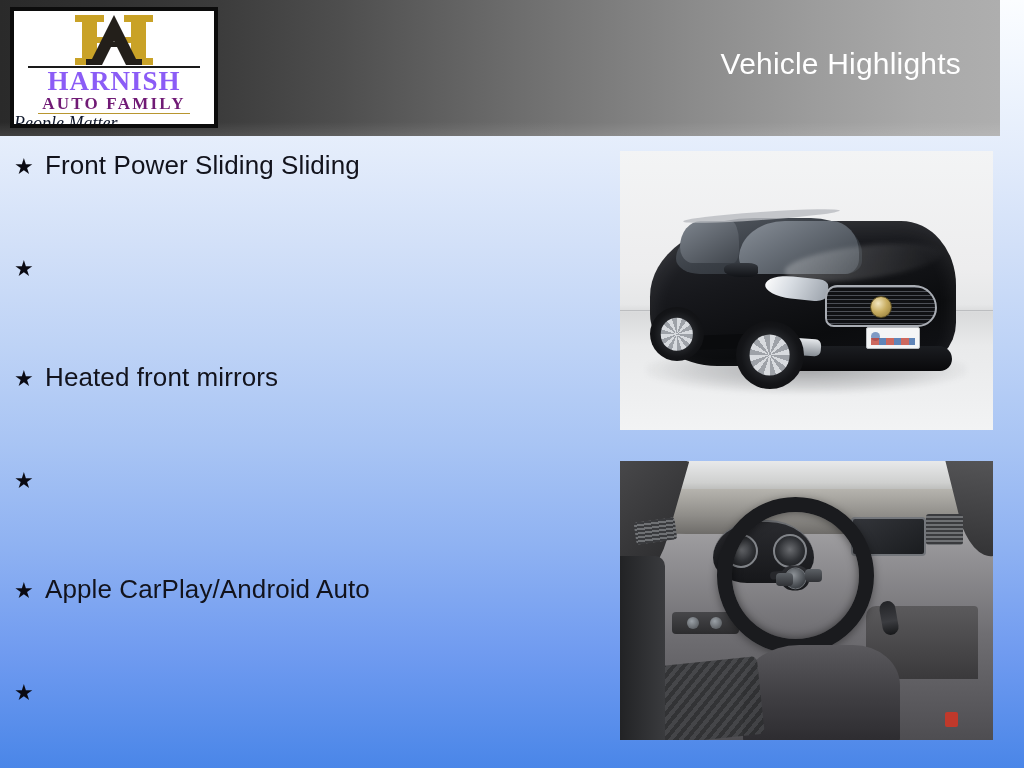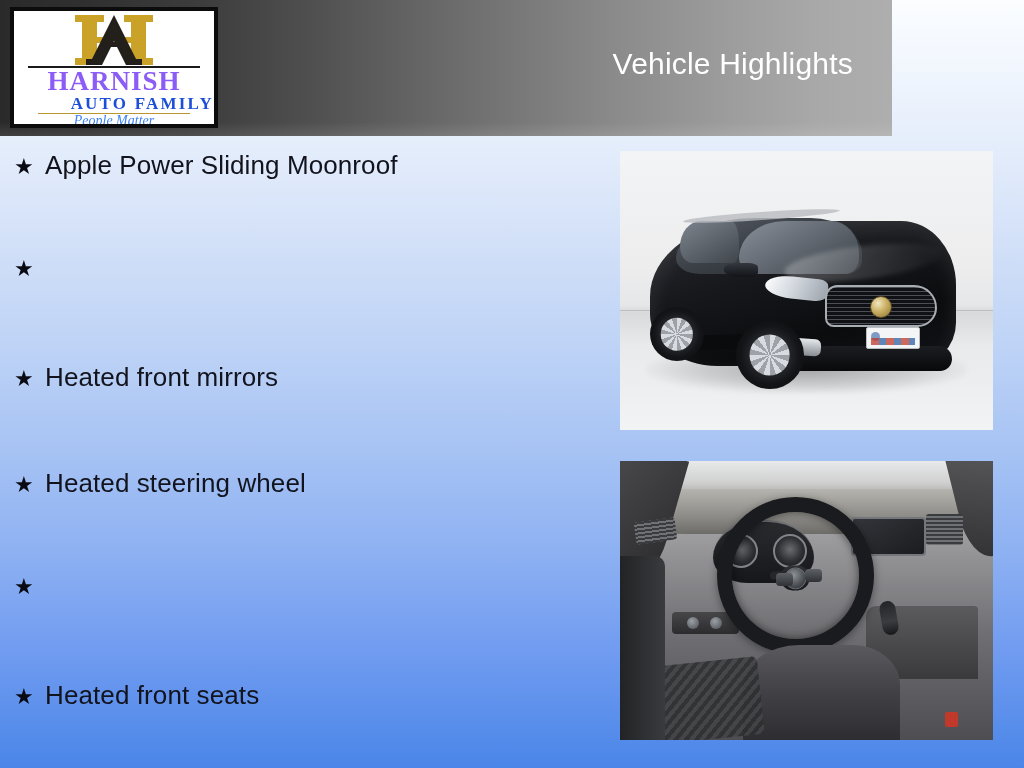--- a/index.html
+++ b/index.html
@@ -29,21 +29,21 @@
         #8fb2f2 71%,
         #709bf0 85%,
         #4a86e8 100%);
   }
 
   
   #header-bar {
     position: absolute;
     left: 0;
     top: 0;
-    width: 892px;
+    width: 1000px;
     height: 136px;
     background: linear-gradient(to right,
         #2a2a2a 0%,
         #303030 10%,
         #3c3c3c 22%,
         #4e4e4e 34%,
         #636363 46%,
         #787878 58%,
         #8c8c8c 70%,
         #9d9d9d 82%,
@@ -184,45 +184,45 @@
     font-weight: bold;
     font-size: 27px;
     letter-spacing: 1px;
     color: #8b5cf6;
     line-height: 1;
   }
   #logo-autofamily {
     position: absolute;
     left: 0; right: 0;
     top: 84px;
-    text-align: right;
+    text-align: center;
     font-family: "Liberation Serif", serif;
     font-weight: bold;
     font-size: 17px;
     letter-spacing: 2.2px;
-    color: #1d4ed8;
+    color: #701a75;
     line-height: 1;
   }
   #logo-rule-bot {
     position: absolute;
     left: 24px;
     right: 24px;
     top: 102px;
     height: 1px;
     background: #b8962f;
   }
   #logo-tagline {
     position: absolute;
     left: 0; right: 0;
     top: 103px;
-    text-align: center;
+    text-align: left;
     font-family: "Liberation Serif", serif;
     font-style: italic;
-    font-size: 14px;
-    color: #3b82f6;
+    font-size: 18px;
+    color: #0f172a;
     line-height: 1;
   }
 
   
   #highlights-list {
     position: absolute;
     left: 14px;
     top: 152px;
     width: 580px;
     list-style: none;
@@ -731,39 +731,38 @@
 
       <div id="logo-rule-bot"></div>
 
       <div id="logo-tagline">People Matter</div>
     </div>
   </div>
 
   <ul id="highlights-list">
     <li class="highlight-item">
       <span class="bullet-star">★</span>
-      <span class="highlight-label">Apple Power Sliding Moonroof</span>
+      <span class="highlight-label">Front Power Sliding Sliding</span>
     </li>
     <li class="highlight-item">
       <span class="bullet-star">★</span>
     </li>
     <li class="highlight-item">
       <span class="bullet-star">★</span>
       <span class="highlight-label">Heated front mirrors</span>
     </li>
     <li class="highlight-item">
       <span class="bullet-star">★</span>
-      <span class="highlight-label">Heated steering wheel</span>
     </li>
     <li class="highlight-item">
       <span class="bullet-star">★</span>
+      <span class="highlight-label">Apple CarPlay/Android Auto</span>
     </li>
     <li class="highlight-item">
       <span class="bullet-star">★</span>
-      <span class="highlight-label">Heated front seats</span>
     </li>
   </ul>
 
   <div class="photo-frame" id="photo-exterior">
     <div class="studio-bg"></div>
     <div class="studio-floorline"></div>
     <div class="car-shadow"></div>
 
     <div class="car-body"></div>
     <div class="car-greenhouse"></div>

